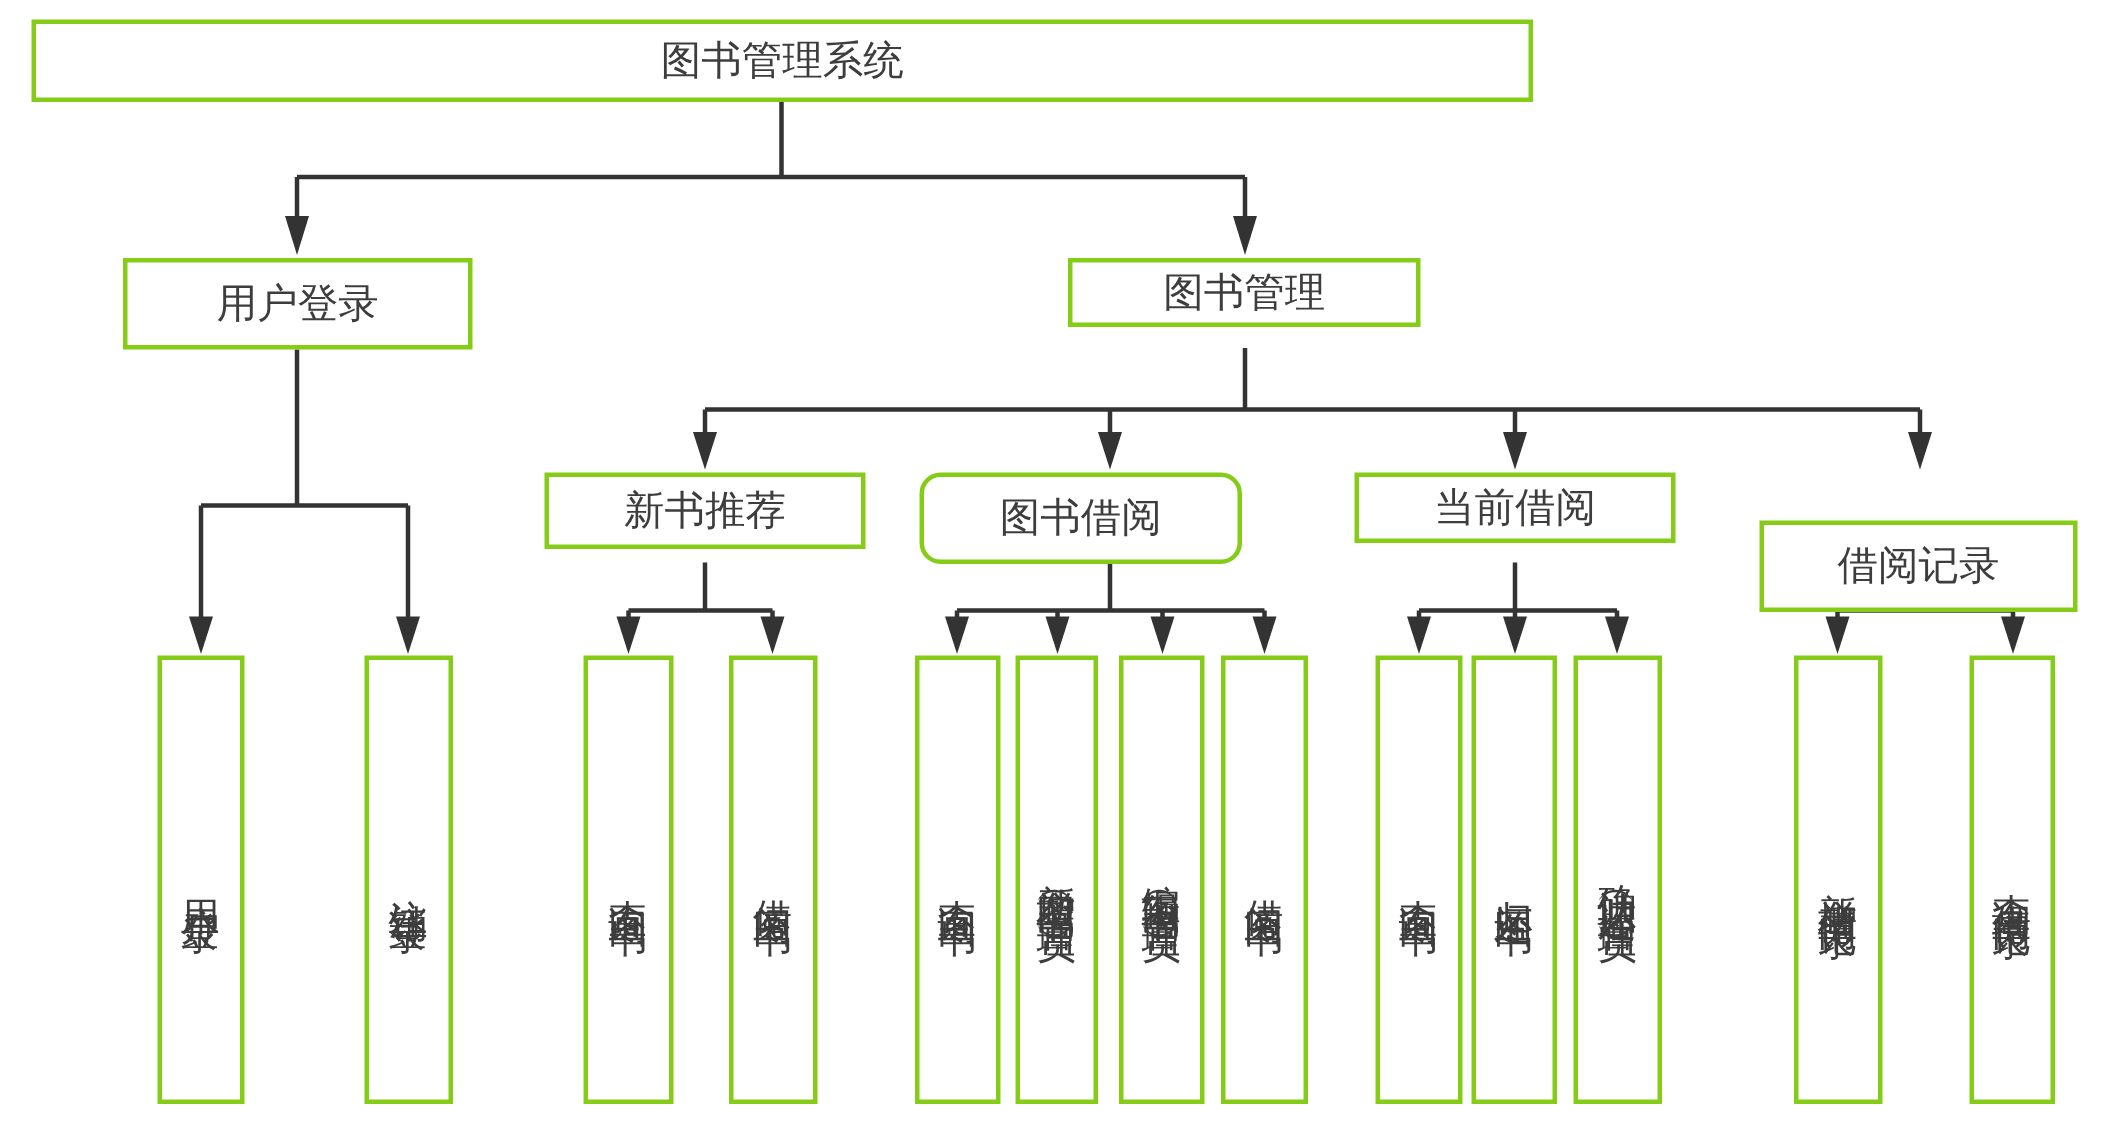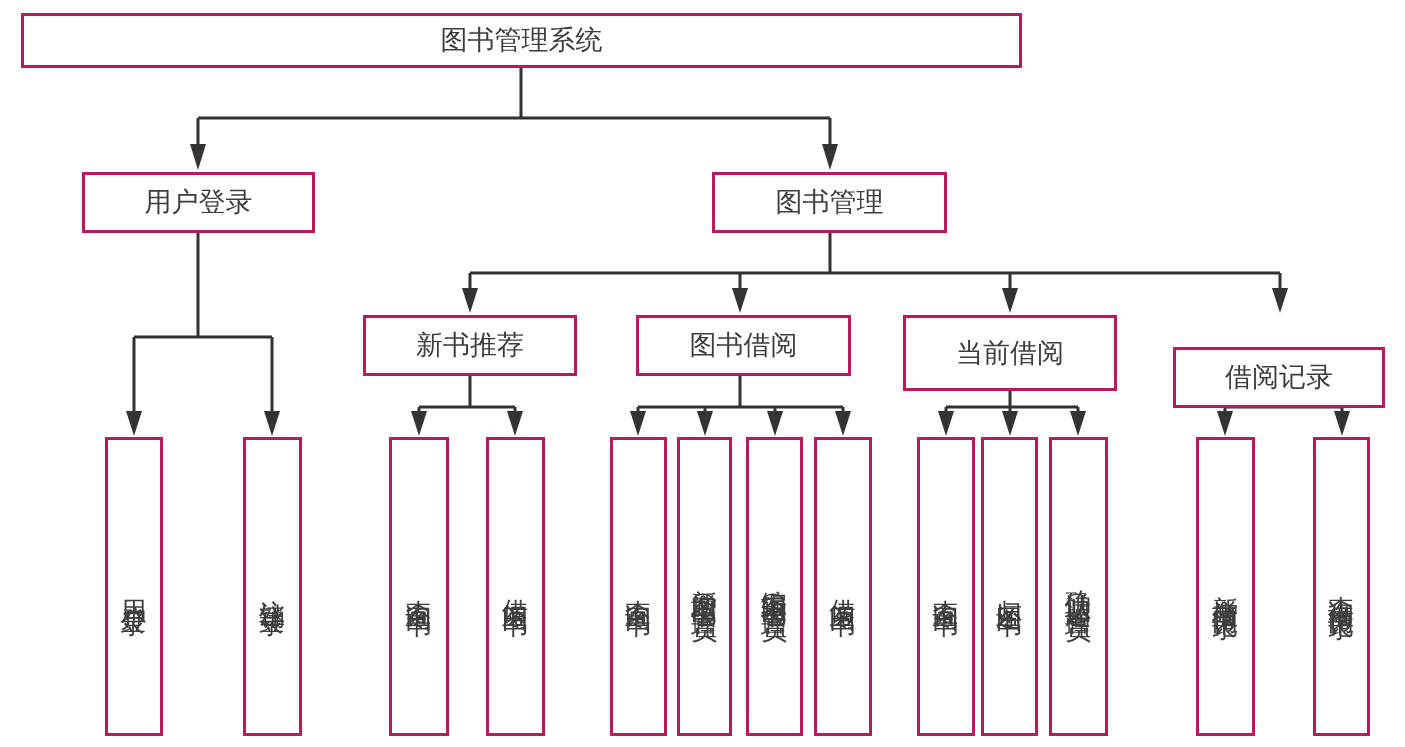--- a/index.html
+++ b/index.html
@@ -21,21 +21,21 @@
     stroke-width: 3;
     fill: none;
   }
   .connectors polygon {
     fill: #333333;
     stroke: none;
   }
   .node {
     position: absolute;
     box-sizing: border-box;
-    border: 3px solid #be185d;
+    border: 3px solid #84cc16;
     background: #ffffff;
     color: #3d3d3d;
     display: flex;
     align-items: center;
     justify-content: center;
     font-size: 27px;
     line-height: 1;
   }
   .node.leaf {
     writing-mode: vertical-rl;
@@ -95,25 +95,25 @@
       <polygon points="1002,411 1018,411 1010,436"></polygon>
       <polygon points="1070,411 1086,411 1078,436"></polygon>
       <polygon points="1217,411 1233,411 1225,436"></polygon>
       <polygon points="1334,411 1350,411 1342,436"></polygon>
     </g>
   </svg>
 
   <div class="node" style="left:21px; top:13px; width:1001px; height:55px;">图书管理系统</div>
 
   <div class="node" style="left:82px; top:172px; width:233px; height:61px;">用户登录</div>
-  <div class="node" style="left:712px; top:172px; width:235px; height:61px;">图书管理</div>
+  <div class="node" style="left:712px; top:172px; width:235px; height:46px;">图书管理</div>
 
-  <div class="node" style="left:363px; top:315px; width:214px; height:61px;text-align:center;">新书推荐</div>
-  <div class="node" style="left:636px; top:315px; width:215px; height:61px;">图书借阅</div>
-  <div class="node" style="left:903px; top:315px; width:214px; height:76px;">当前借阅</div>
+  <div class="node" style="left:363px; top:315px; width:214px; height:51px;text-align:center;">新书推荐</div>
+  <div class="node" style="left:613px; top:315px; width:215px; height:61px;border-radius:14px;">图书借阅</div>
+  <div class="node" style="left:903px; top:315px; width:214px; height:47px;">当前借阅</div>
   <div class="node" style="left:1173px; top:315px; width:212px; height:61px;margin-top:32px;">借阅记录</div>
 
   <div class="node leaf" style="left:105px; top:437px; width:58px; height:299px;">用户登录</div>
   <div class="node leaf" style="left:243px; top:437px; width:59px; height:299px;">注销登录</div>
 
   <div class="node leaf" style="left:389px; top:437px; width:60px; height:299px;">查询图书</div>
   <div class="node leaf" style="left:486px; top:437px; width:59px; height:299px;">借阅图书</div>
 
   <div class="node leaf" style="left:610px; top:437px; width:57px; height:299px;">查询图书</div>
   <div class="node leaf" style="left:677px; top:437px; width:55px; height:299px;">新增图书（管理员）</div>

